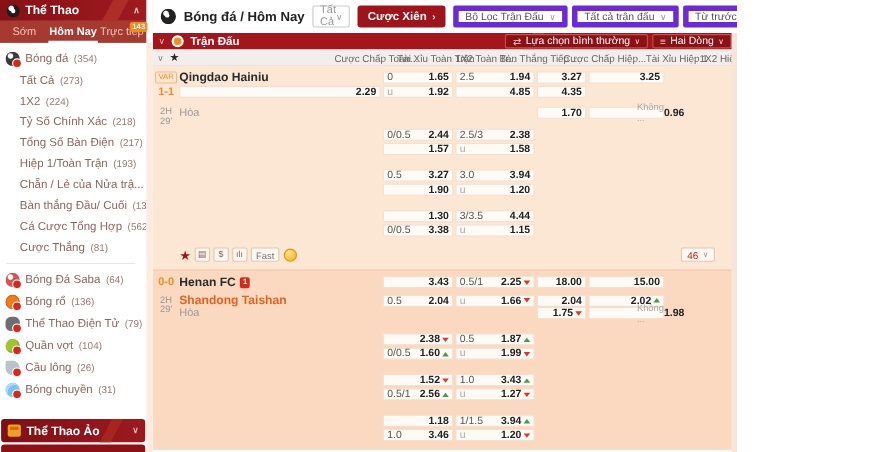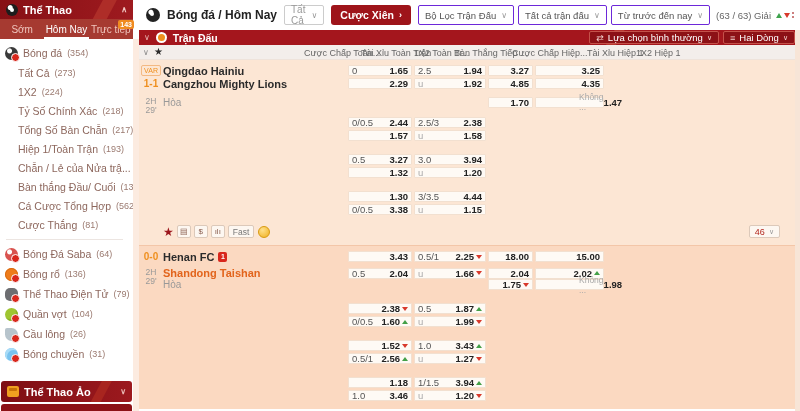--- a/index.html
+++ b/index.html
@@ -1,30 +1,30 @@
 <!DOCTYPE html>
 <html><head>
 <meta charset="utf-8">
 <style>
   *{box-sizing:border-box;margin:0;padding:0;}
   html,body{background:#fff;}
   body{font-family:"Liberation Sans",sans-serif;}
-  .app{width:800px;height:411px;display:flex;overflow:hidden;background:#fdba74;position:relative;}
+  .app{width:670px;height:411px;display:flex;overflow:hidden;background:#fdba74;position:relative;}
 
   
   .sidebar{width:139px;flex:none;position:relative;display:flex;flex-direction:column;background:#fff;}
   .sb-track{position:absolute;right:0;top:39px;bottom:0;width:6px;background:#fcebe0;}
   .sb-header{height:19px;width:133px;background:linear-gradient(90deg,#871015,#9e1a1f);color:#fff;display:flex;align-items:center;gap:5px;padding:0 6px;font-size:11px;font-weight:bold;position:relative;overflow:hidden;flex:none;}
   .sb-header::before{content:"";position:absolute;right:22px;top:-6px;width:14px;height:34px;background:#ae2d28;transform:skewX(-28deg);}
   .sb-header .chev{margin-left:auto;font-size:8px;color:#f2c9c4;position:relative;}
   .ball-icon{width:12px;height:12px;border-radius:50%;background:radial-gradient(circle at 35% 30%,#fff 0 2px,transparent 3px),#1d1d1d;position:relative;flex:none;display:inline-block;}
   .ball-icon::after{content:"";position:absolute;left:4px;top:4px;width:4px;height:4px;background:#fff;border-radius:50%;}
   .sb-tabs{height:20px;width:133px;background:#a63a31;display:flex;flex:none;text-align:right;}
   .sb-tab{flex:1;display:flex;align-items:center;justify-content:center;color:#f0c6be;font-size:10px;position:relative;cursor:pointer;}
-  .sb-tab.active{color:#fff;font-weight:normal;box-shadow:inset 0 -2px 0 #fff;}
+  .sb-tab.active{color:#fff;font-weight:bold;box-shadow:inset 0 -2px 0 #fff;}
   .sb-badge{position:absolute;top:1px;right:-1px;background:#f08b1f;color:#fff;font-size:7px;line-height:9px;padding:0 2px;border-radius:2px;font-weight:bold;}
   .sb-list{flex:1;width:133px;overflow:hidden;padding-top:4px;}
   .sb-item{height:19px;display:flex;align-items:center;gap:5px;padding:0 3px 0 18px;font-size:10.5px;color:#8d675d;white-space:nowrap;cursor:pointer;text-align:right;}
   .sb-item.icon-item{padding-left:5px;height:20px;}
   .sb-item .count{font-size:9px;color:#9b7a70;}
   .sp-icon{width:13px;height:13px;border-radius:50%;position:relative;flex:none;}
   .sp-icon::after{content:"";position:absolute;right:-2px;bottom:-2px;width:7px;height:7px;border-radius:50%;background:#d8271c;border:1px solid #fff;}
   .sp-football{background:radial-gradient(circle at 35% 30%,#fff 0 2px,transparent 3px),#3a3a3a;}
   .sp-saba{background:radial-gradient(circle at 35% 30%,#fff 0 2px,transparent 3px),#d9534f;}
   .sp-basketball{background:#ee7c1b;box-shadow:inset 0 0 0 1px #d96a10;}
@@ -44,21 +44,21 @@
   .main{flex:1;display:flex;flex-direction:column;position:relative;background:#fff;overflow:hidden;}
   .main-scroll{position:absolute;right:0;top:30px;bottom:0;width:5px;background:#f7e5d7;z-index:5;}
   .topbar{height:30px;display:flex;align-items:center;padding:0 8px 0 7px;gap:7px;background:#fff;flex:none;}
   .tb-ball{width:14px;height:14px;}
   .tb-ball .ball-icon{width:14px;height:14px;background:radial-gradient(circle at 35% 30%,#fff 0 2px,transparent 3px),#222;}
   .tb-title{font-weight:bold;color:#222;font-size:12px;white-space:nowrap;}
   .tb-select{width:86px;height:20px;border:1px solid #ccc;border-radius:2px;color:#999;font-size:10px;display:flex;align-items:center;justify-content:space-between;padding:0 6px;cursor:pointer;}
   .tb-btn{height:20px;background:#9e141a;color:#fff;border-radius:3px;display:flex;align-items:center;gap:5px;padding:0 9px;font-size:10.5px;font-weight:bold;cursor:pointer;white-space:nowrap;}
   .tb-btn .arr{font-size:9px;}
   .tb-right{margin-left:auto;display:flex;align-items:center;gap:4px;}
-  .tb-drop{height:20px;border:1px solid #6d28d9;border-radius:2px;font-size:9.5px;color:#555;display:flex;align-items:center;gap:5px;padding:0 6px;cursor:pointer;white-space:nowrap;background:#fff;}
+  .tb-drop{height:20px;border:5px solid #6d28d9;border-radius:2px;font-size:9.5px;color:#555;display:flex;align-items:center;gap:5px;padding:0 6px;cursor:pointer;white-space:nowrap;background:#fff;}
   .tb-drop .chev,.tb-select .chev{font-size:8px;color:#999;}
   .tb-count{font-size:9.5px;color:#666;margin:0 2px;white-space:nowrap;}
   .sort-icon{width:15px;height:15px;display:flex;align-items:center;justify-content:center;gap:2px;cursor:pointer;}
   .tri-up{width:0;height:0;border-left:3px solid transparent;border-right:3px solid transparent;border-bottom:5px solid #3fa34d;}
   .tri-dn{width:0;height:0;border-left:3px solid transparent;border-right:3px solid transparent;border-top:5px solid #d8392b;}
   .dots{display:flex;flex-direction:column;gap:2px;}
   .dots i{width:2px;height:2px;background:#b55;border-radius:50%;}
 
   .match-bar{height:15px;background:#a4161d;display:flex;align-items:center;color:#fff;font-size:10.5px;padding:0 5px;gap:6px;position:relative;overflow:hidden;flex:none;}
   .match-bar::before{content:"";position:absolute;right:180px;top:-4px;width:10px;height:24px;background:#b73730;transform:skewX(-30deg);}
@@ -141,21 +141,21 @@
         </div>
         <div class="sb-item">
           <span>1X2</span>
           <span class="count">(224)</span>
         </div>
         <div class="sb-item">
           <span>Tỷ Số Chính Xác</span>
           <span class="count">(218)</span>
         </div>
         <div class="sb-item">
-          <span>Tổng Số Bàn Chẵn</span>
+          <span>Tổng Số Bàn Điện</span>
           <span class="count">(217)</span>
         </div>
         <div class="sb-item">
           <span>Hiệp 1/Toàn Trận</span>
           <span class="count">(193)</span>
         </div>
         <div class="sb-item">
           <span>Chẵn / Lẻ của Nửa trậ...</span>
         </div>
         <div class="sb-item">
@@ -291,23 +291,20 @@
             </div>
             <div class="odd-cell">
               <span class="odds">3.27</span>
             </div>
             <div class="odd-cell">
               <span class="odds">3.25</span>
             </div>
           </div>
           <div class="m-row">
             <span class="score">1-1</span>
-            <div class="team">
-              <span>Cangzhou Mighty Lions</span>
-            </div>
             <div class="odd-cell">
               <span class="odds">2.29</span>
             </div>
             <div class="odd-cell">
               <span class="line u">u</span>
               <span class="odds">1.92</span>
             </div>
             <div class="odd-cell">
               <span class="odds">4.85</span>
             </div>
@@ -321,21 +318,21 @@
               <span>29'</span>
             </span>
             <div class="draw-lbl">Hòa</div>
             <span></span>
             <span></span>
             <div class="odd-cell">
               <span class="odds">1.70</span>
             </div>
             <div class="odd-cell">
               <span class="lbl">Không ...</span>
-              <span class="odds">1.47</span>
+              <span class="odds">0.96</span>
             </div>
           </div>
           <div class="grp-gap"></div>
           <div class="m-row grp">
             <span></span>
             <span></span>
             <div class="odd-cell">
               <span class="line">0/0.5</span>
               <span class="odds">2.44</span>
             </div>
@@ -365,21 +362,21 @@
             </div>
             <div class="odd-cell">
               <span class="line">3.0</span>
               <span class="odds">3.94</span>
             </div>
           </div>
           <div class="m-row grp">
             <span></span>
             <span></span>
             <div class="odd-cell">
-              <span class="odds">1.32</span>
+              <span class="odds">1.90</span>
             </div>
             <div class="odd-cell">
               <span class="line u">u</span>
               <span class="odds">1.20</span>
             </div>
           </div>
           <div class="grp-gap"></div>
           <div class="m-row grp">
             <span></span>
             <span></span>

